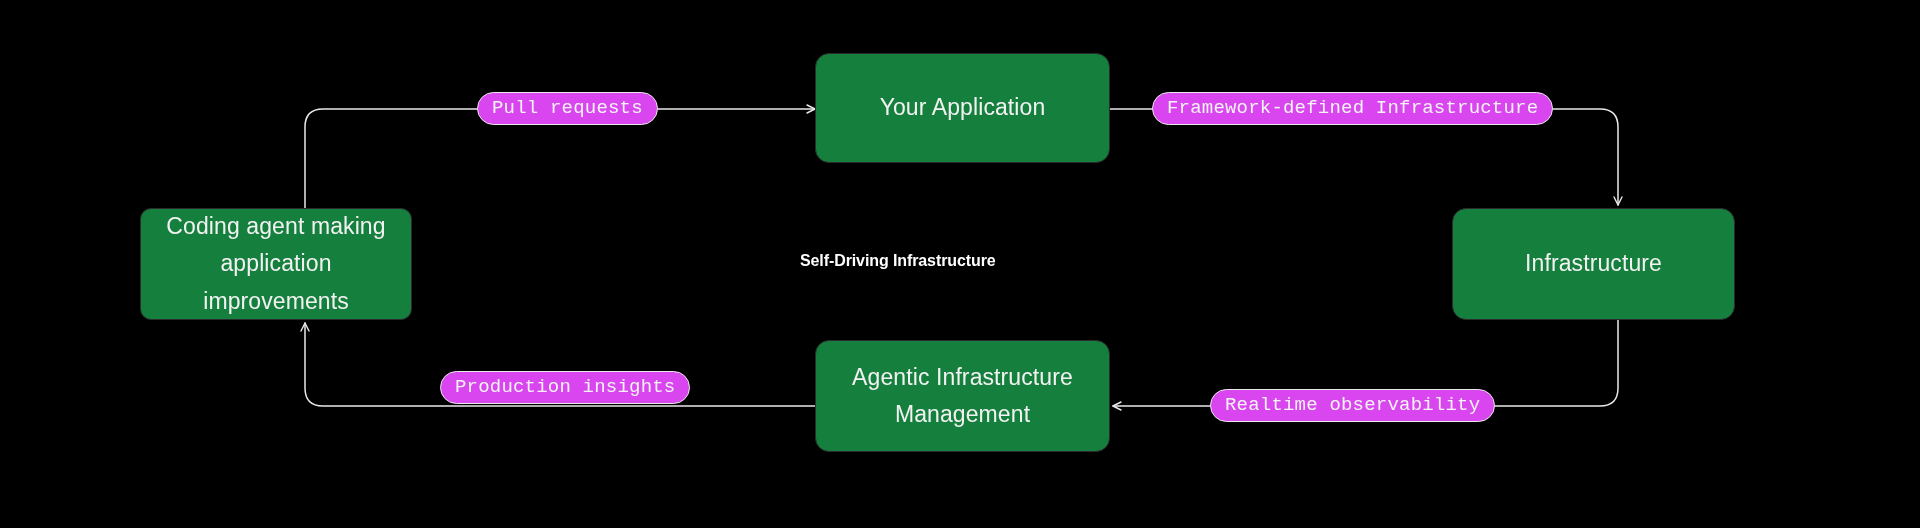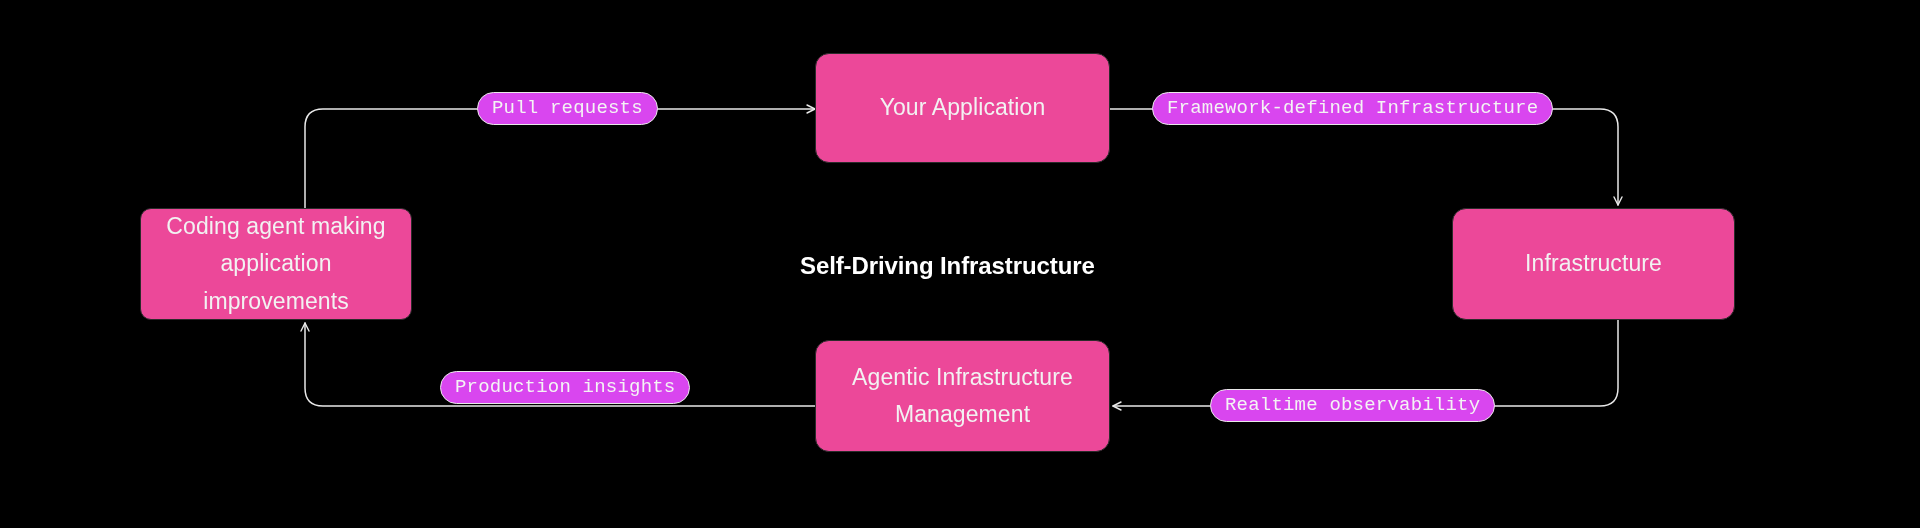--- a/index.html
+++ b/index.html
@@ -3,21 +3,21 @@
 <meta charset="utf-8">
 <style>
   html,body{margin:0;padding:0;background:#000;}
   body{width:1920px;height:528px;overflow:hidden;font-family:"Liberation Sans",sans-serif;}
   #stage{position:relative;width:1920px;height:528px;background:#000;}
 
   #wires{position:absolute;left:0;top:0;width:1920px;height:528px;}
 
   .node{
     position:absolute;
-    background:#ec4899;
+    background:#15803d;
     border:1px solid #2b2b2b;
     border-radius:14px;
     display:flex;align-items:center;justify-content:center;
     text-align:center;
     color:#f2f2f2;
     font-family:"Liberation Sans",sans-serif;
     font-size:23px;
     font-weight:400;
     line-height:1.62;
     letter-spacing:.1px;
@@ -39,21 +39,21 @@
     white-space:nowrap;
     box-sizing:border-box;
     padding:0 14px;
     height:33px;
   }
 
   #title{
     position:absolute;
     color:#ffffff;
     font-family:"Liberation Sans",sans-serif;
-    font-size:24px;
+    font-size:16px;
     font-weight:700;
     letter-spacing:-.1px;
     white-space:nowrap;
   }
 </style>
 </head>
 <body>
 
 <div id="stage">
 

